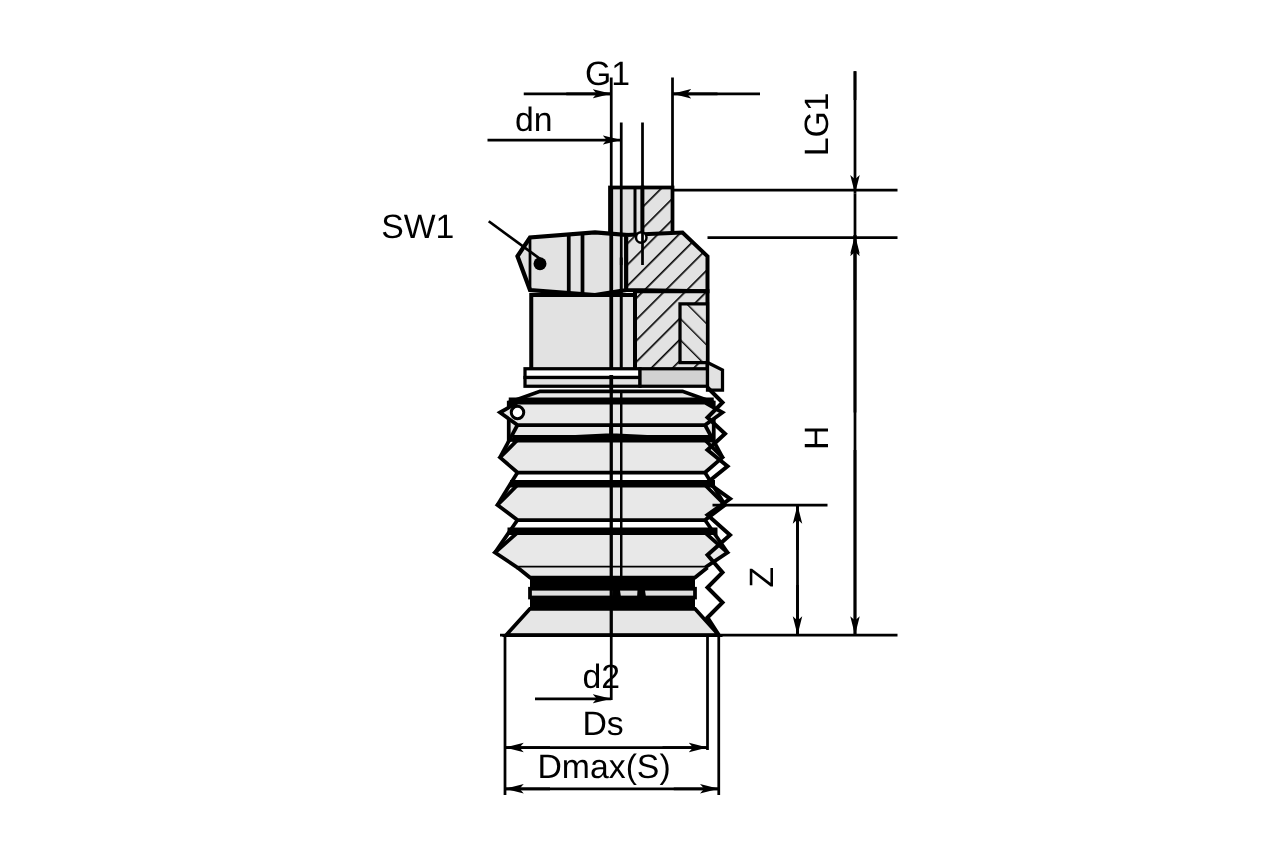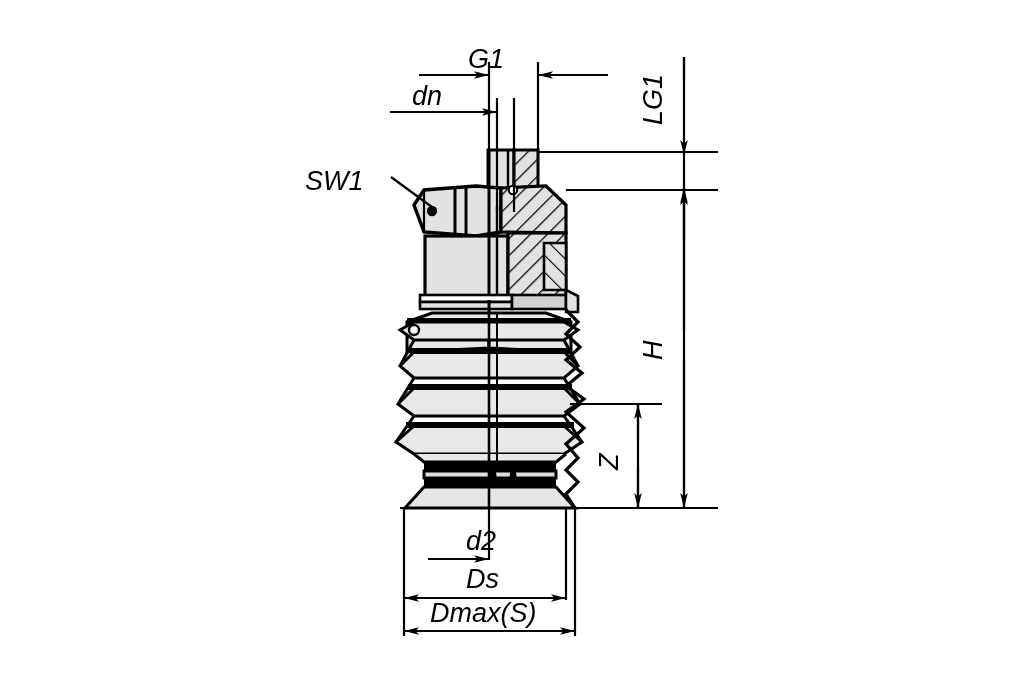--- a/index.html
+++ b/index.html
@@ -1,18 +1,18 @@
 <!DOCTYPE html>
 <html><head>
 <meta charset="utf-8">
 <style>
   html,body{margin:0;padding:0;background:#ffffff;}
   body{width:1010px;height:673px;overflow:hidden;
        font-family:"Liberation Sans",sans-serif;}
-  #stage{position:relative;width:1010px;height:673px;background:#fff;font-style:italic;}
+  #stage{position:relative;width:1010px;height:673px;background:#fff;}
   #stage svg{display:block;}
   .dimtext{font-family:"Liberation Sans",sans-serif;font-size:27px;fill:#000;}
 </style>
 </head>
 <body>
 
 <div id="stage">
 <svg width="1010" height="673" viewBox="0 0 1010 673" xmlns="http://www.w3.org/2000/svg">
 
   <defs>

